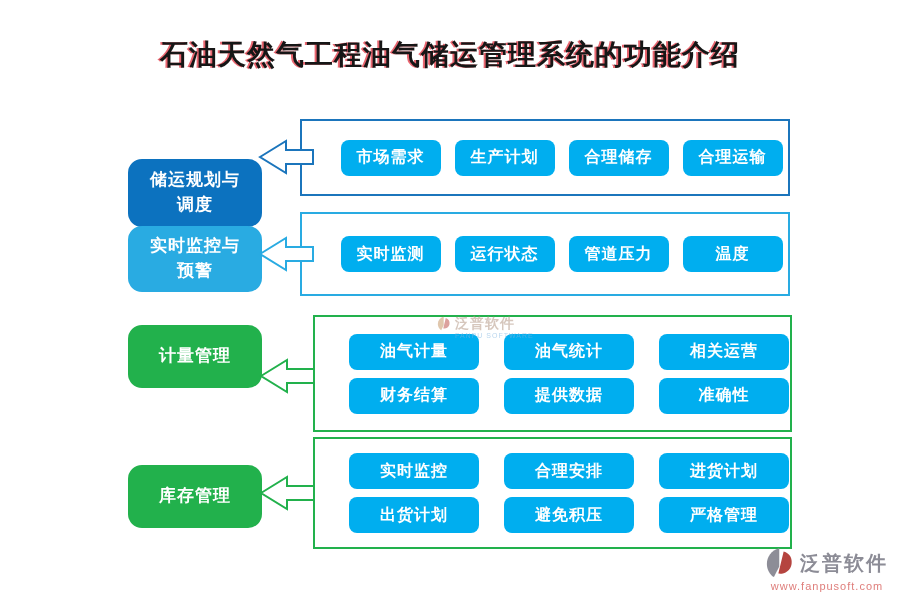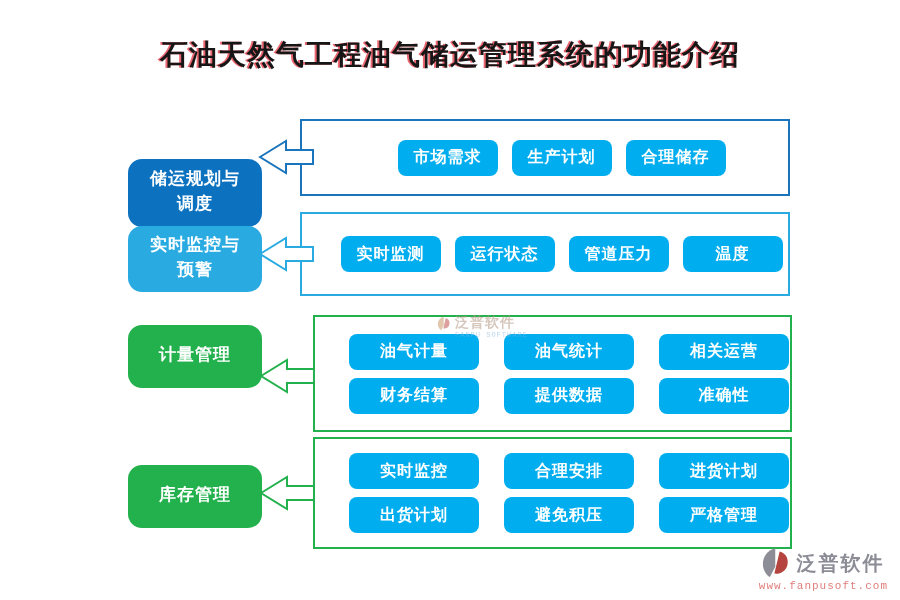--- a/index.html
+++ b/index.html
@@ -1,18 +1,18 @@
 <!DOCTYPE html>
 <html><head>
 <meta charset="utf-8">
 <style>
   html,body{margin:0;padding:0;background:#fff;}
   #stage{
     position:relative;width:900px;height:600px;background:#ffffff;overflow:hidden;
-    font-family:Liberation Mono, monospace;
+    font-family:Liberation Sans, sans-serif;
   }
   .title{
     position:absolute;top:36px;left:0;right:0;text-align:center;
     font-size:28px;font-weight:bold;color:#161616;letter-spacing:1px;
     text-shadow:-2px 0 0 rgba(222,20,35,0.65);
   }
   .container{
     position:absolute;background:#ffffff;border:2px solid;box-sizing:border-box;
     display:flex;align-items:center;justify-content:center;
   }
@@ -61,20 +61,21 @@
 <div id="stage">
 
   <div class="title">石油天然气工程油气储运管理系统的功能介绍</div>
 
   <div class="container t-db" style="left:300px;top:119px;width:490px;height:77px;">
     <div class="btn-grid">
       <div class="btn-row">
         <div class="btn">市场需求</div>
         <div class="btn">生产计划</div>
         <div class="btn">合理储存</div>
+        <div class="btn">合理运输</div>
       </div>
     </div>
   </div>
   <div class="side-box t-db" style="left:128px;top:123px;width:134px;height:68px;">储运规划与
 调度</div>
   <svg class="arrow t-db" style="left:258px;top:137px;" width="56" height="40" viewBox="0 0 56 40">
     <polygon points="2,20 28,4 28,13 55,13 55,27 28,27 28,36" fill="#ffffff" stroke="currentColor" stroke-width="2"></polygon>
   </svg>
 
   <div class="container t-cy" style="left:300px;top:212px;width:490px;height:84px;">

